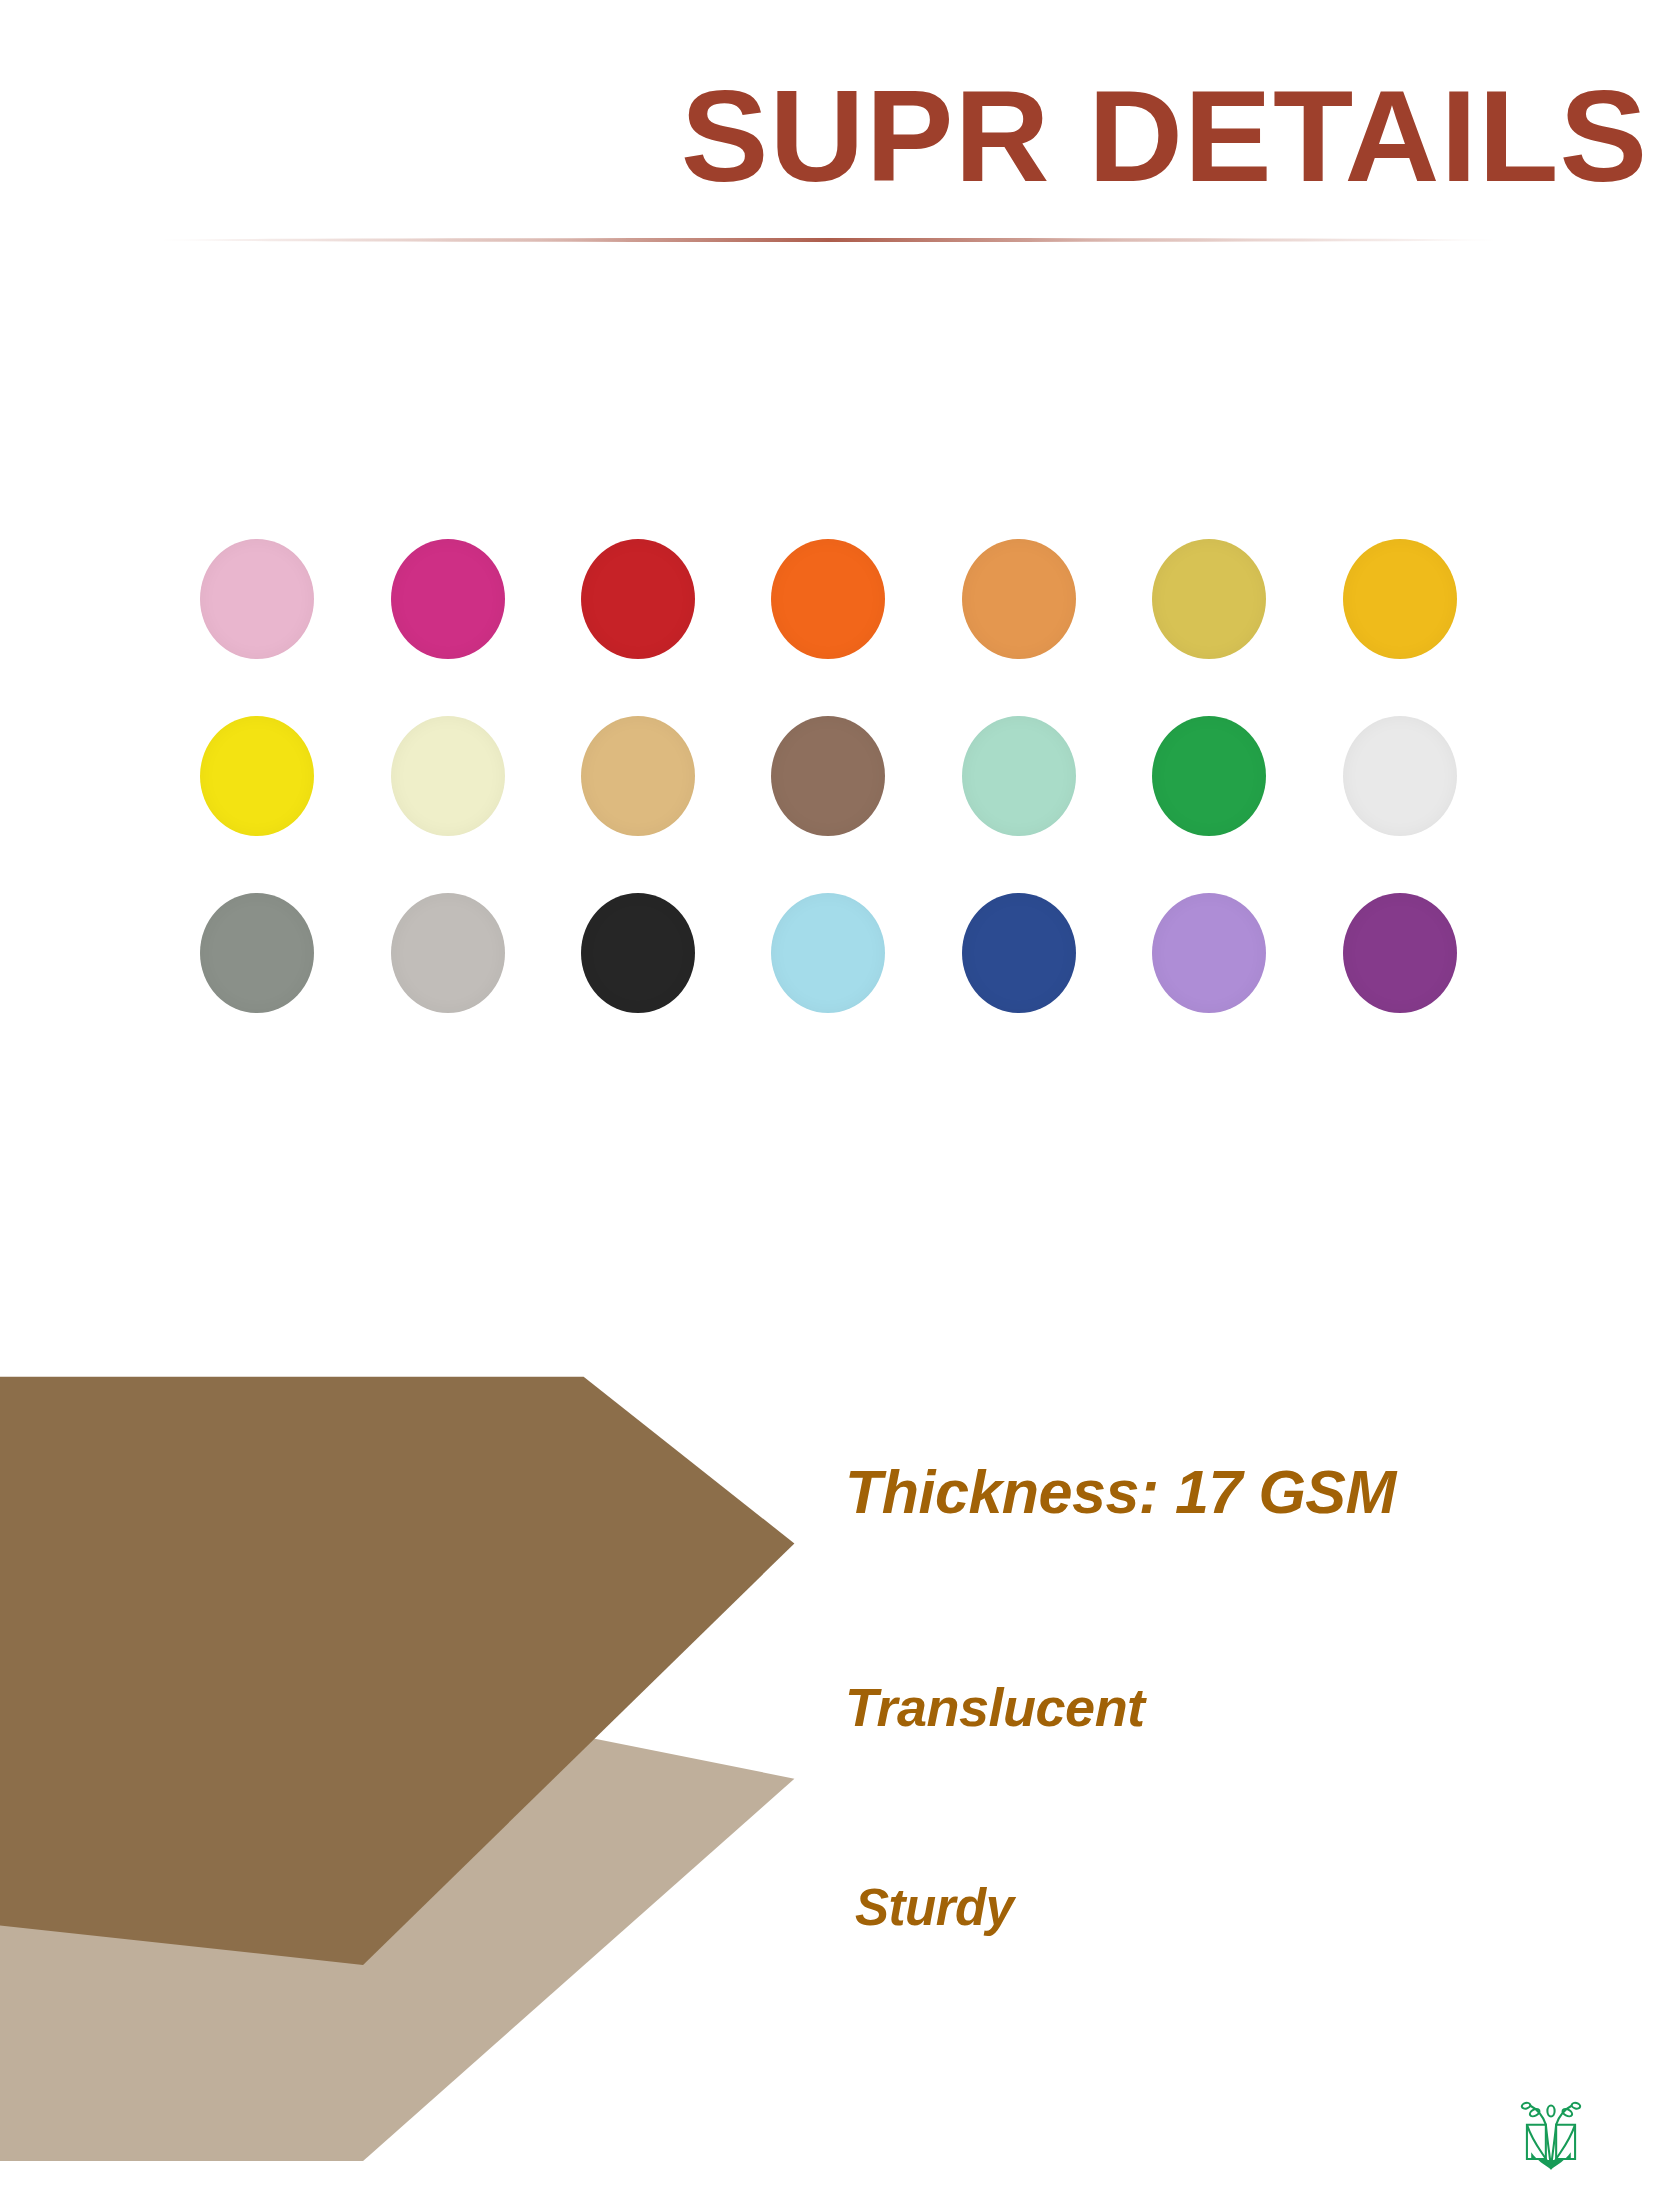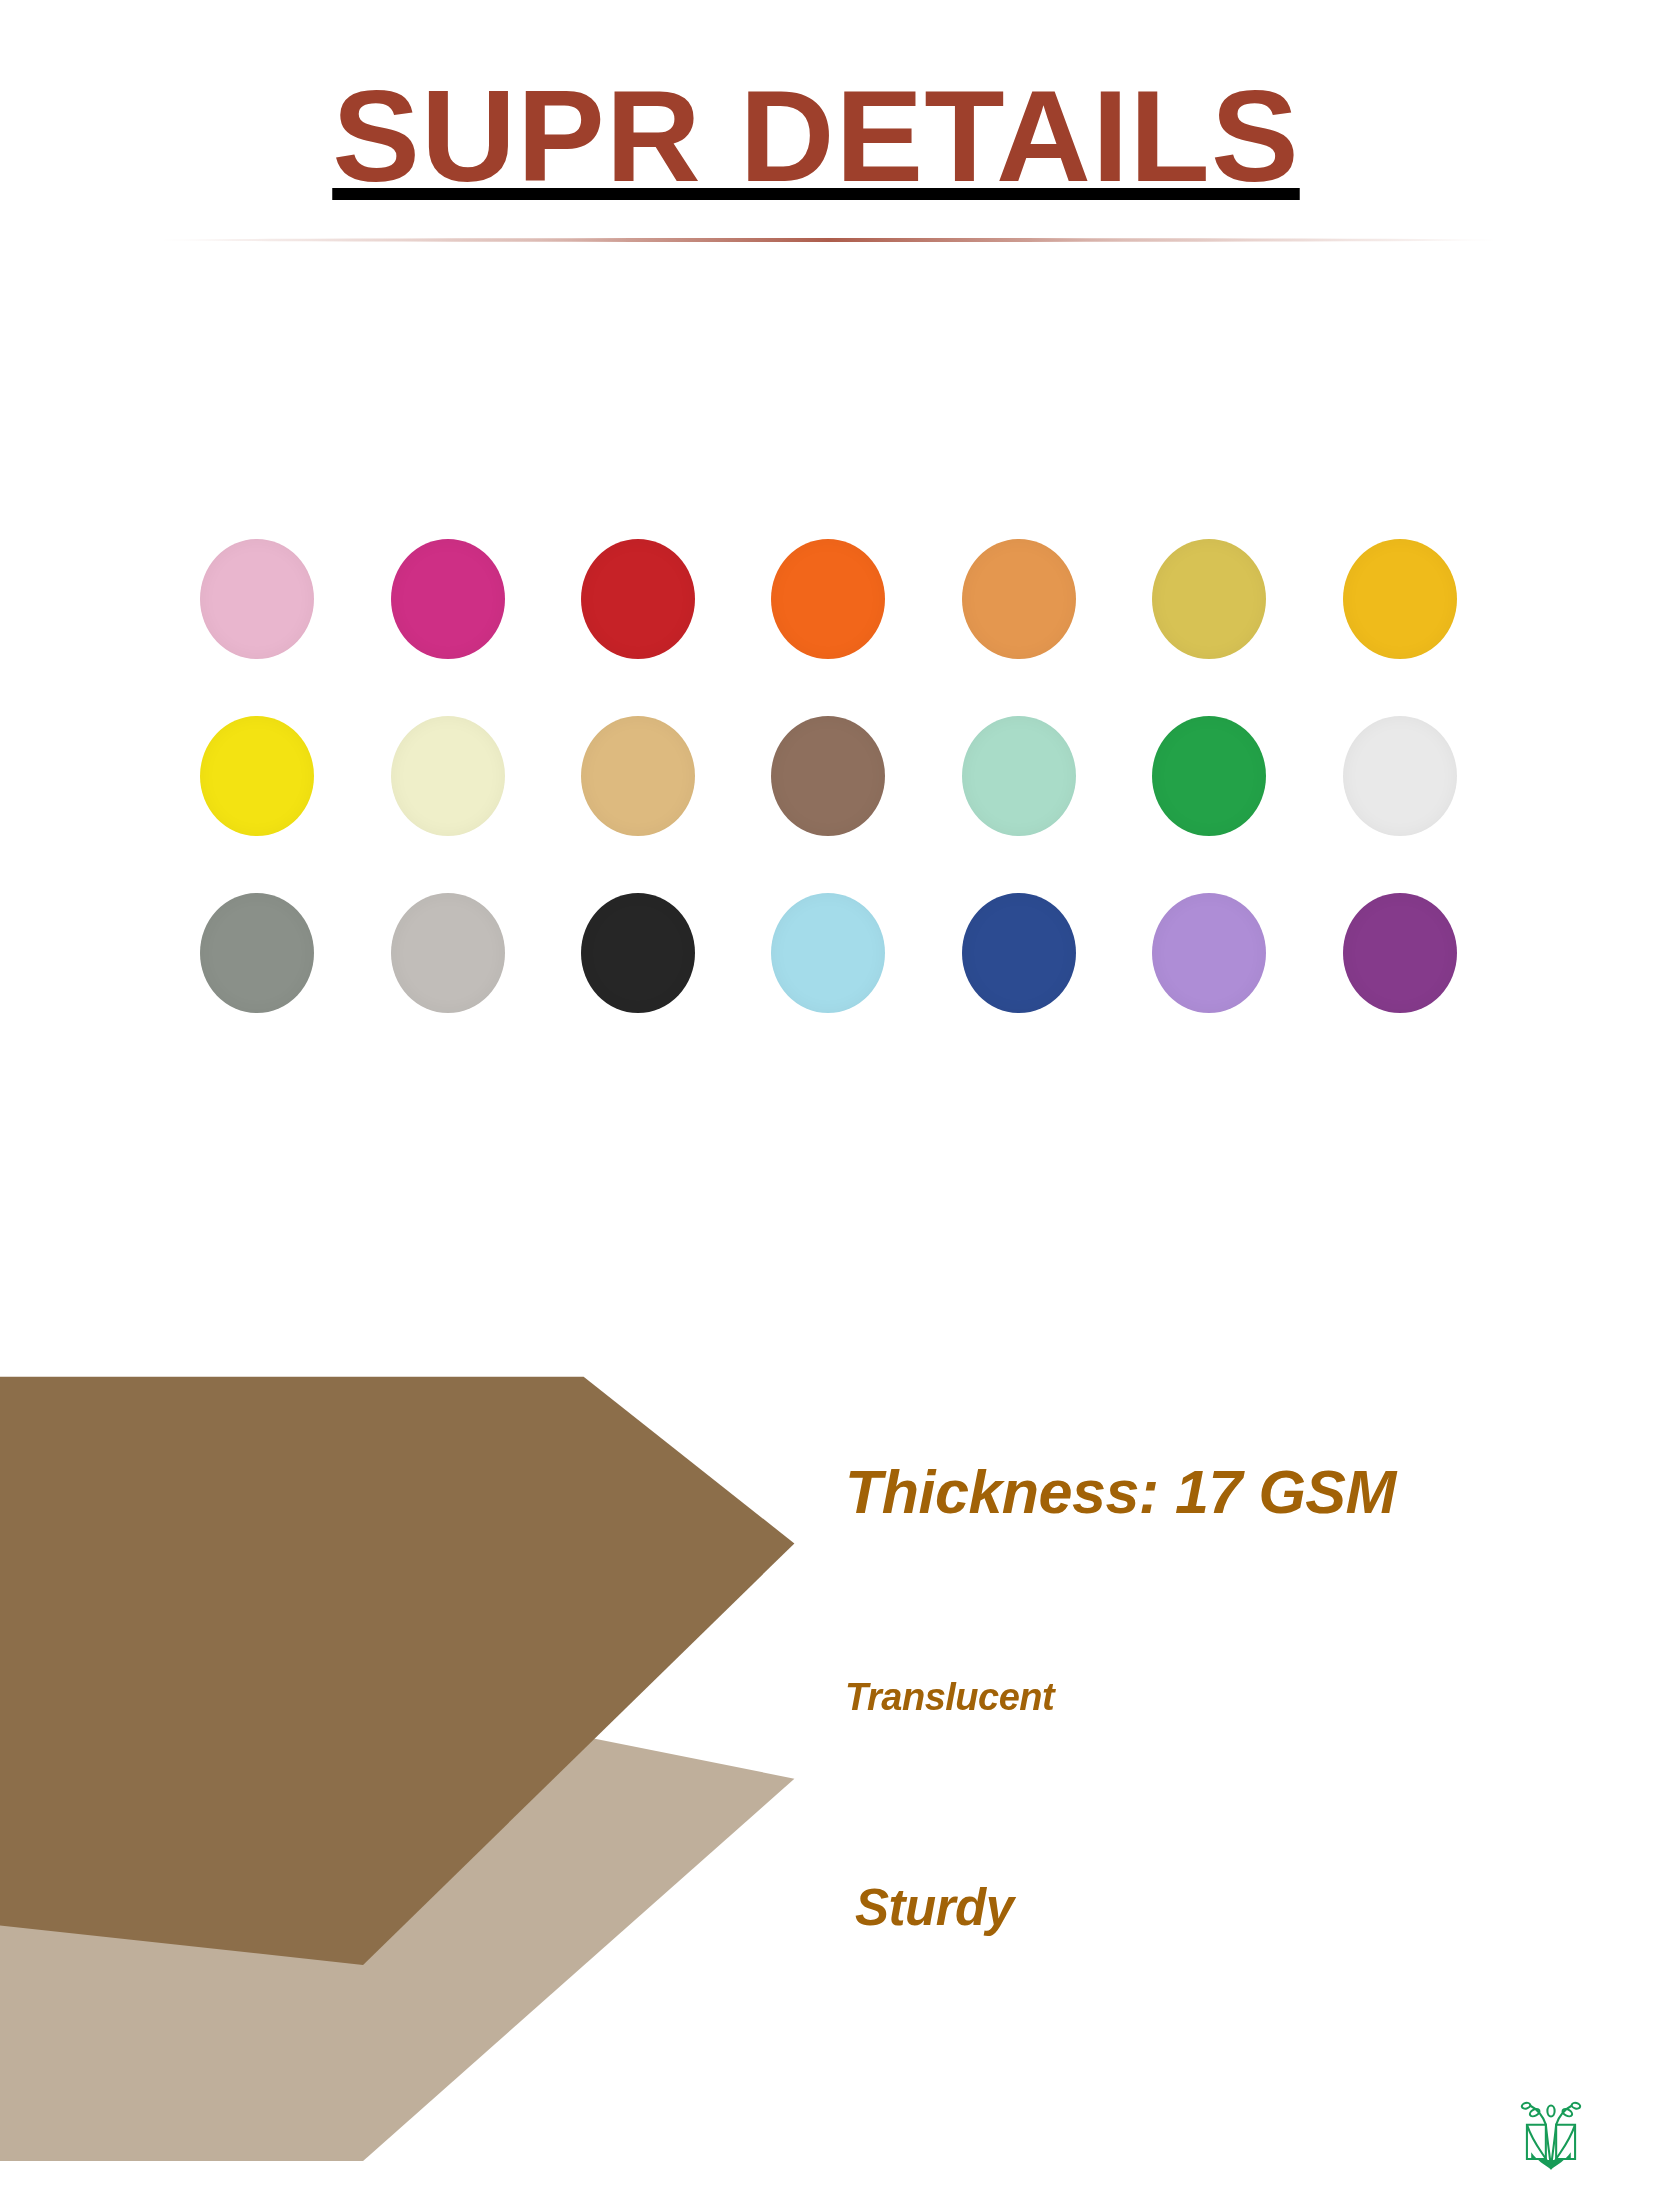--- a/index.html
+++ b/index.html
@@ -17,22 +17,21 @@
     background: #ffffff;
     overflow: hidden;
   }
 
   
   .title-wrap {
     position: absolute;
     top: 69px;
     left: 0;
     width: 1632px;
-    text-align: center;
-    text-decoration: underline;
+    text-align: right;
   }
   .page-title {
     font-family: "Liberation Sans", sans-serif;
     font-weight: 700;
     font-size: 129px;
     letter-spacing: 1px;
     color: #9E402C;
     line-height: 1.05;
     margin: 0;
     text-transform: uppercase;
@@ -118,21 +117,21 @@
     font-style: italic;
   }
   .feature-thickness {
     left: 845px;
     top: 1457px;
     font-size: 61px;
   }
   .feature-translucent {
     left: 845px;
     top: 1676px;
-    font-size: 38px;
+    font-size: 54px;
     text-align: right;
   }
   .feature-sturdy {
     left: 855px;
     top: 1878px;
     font-size: 51px;
   }
 
   
   .logo {

